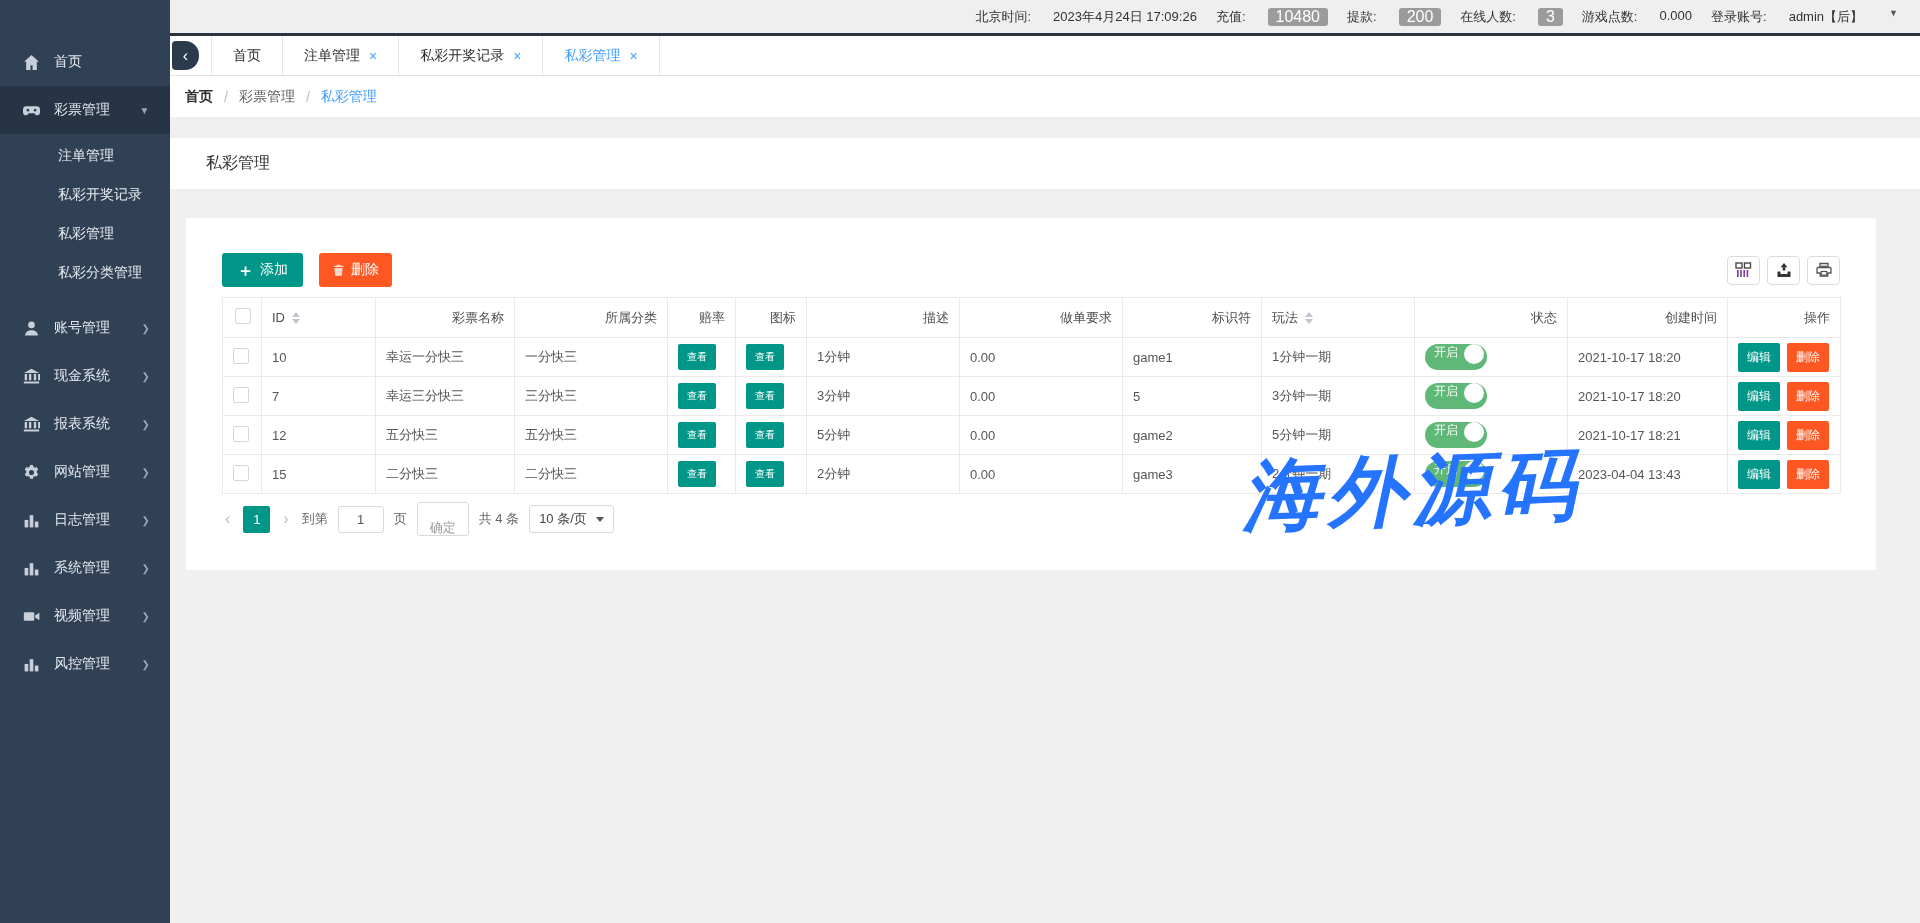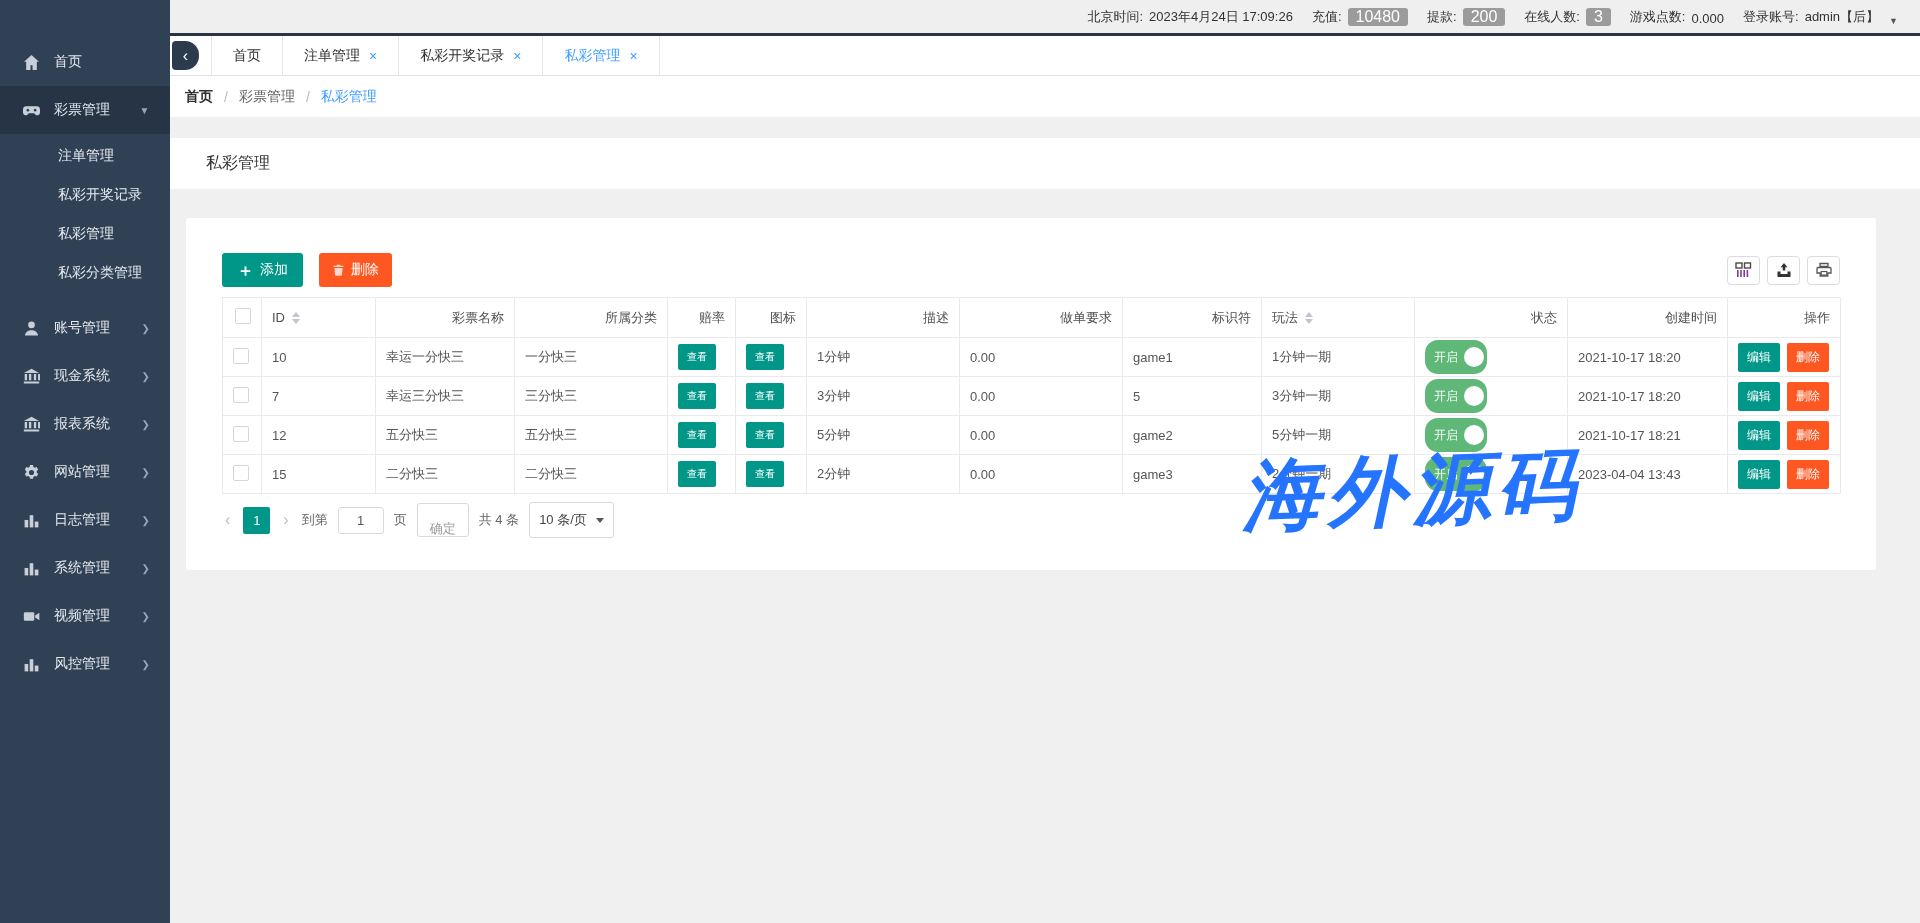--- a/index.html
+++ b/index.html
@@ -19,21 +19,21 @@
   .mi-icon svg { width:17px; height:17px; fill:#c8cfd9; }
   .mi-label { flex:1; }
   .mi-arrow { font-size:11px; color:#9aa5b3; transform:scale(.9); }
   .submenu { padding:2px 0 12px 0; }
   .submenu-item { height:39px; line-height:39px; padding-left:58px; font-size:14px; color:#e6eaef; cursor:pointer; }
 
   
   .main { flex:1; display:flex; flex-direction:column; min-width:0; }
 
   .topbar { height:33px; background:#efefef; display:flex; align-items:center; justify-content:flex-end; gap:19px; padding-right:22px; font-size:13px; color:#333; flex-shrink:0; }
-  .tb-group { display:flex; align-items:flex-end; gap:6px; }
+  .tb-group { display:flex; align-items:flex-start; gap:22px; }
   .badge { background:#9b9b9b; color:#fff; border-radius:3px; padding:2px 8px; font-size:16px; line-height:14px; }
   .caret-down-glyph { font-size:9px; color:#555; margin-left:4px; }
 
   .tabbar { height:43px; background:#fff; border-top:3px solid #2b3542; border-bottom:1px solid #e2e2e2; display:flex; align-items:stretch; flex-shrink:0; }
   .collapse-btn { align-self:center; width:27px; height:29px; margin:0 12px 0 2px; background:#2b3a4d; border-radius:4px 14px 14px 4px; color:#fff; display:flex; align-items:center; justify-content:center; font-size:16px; cursor:pointer; }
   .tab { display:flex; align-items:center; gap:9px; padding:0 21px; font-size:14px; color:#303133; border-right:1px solid #e6e6e6; cursor:pointer; background:#fff; }
   .tab.first { border-left:1px solid #e6e6e6; }
   .tab .close-x { color:#409eff; font-size:14px; line-height:1; }
   .tab.active { color:#409eff; }
 
@@ -62,29 +62,29 @@
   .grid tbody td { height:39px; }
   .th-inner { display:flex; align-items:center; gap:7px; }
   .cb { width:16px; height:16px; border:1px solid #d4d7de; border-radius:2px; background:#fff; display:inline-block; cursor:pointer; }
   .cell-center { text-align:center; }
   .sort { display:inline-flex; flex-direction:column; gap:2px; cursor:pointer; }
   .sort .up { width:0; height:0; border-left:4px solid transparent; border-right:4px solid transparent; border-bottom:5px solid #c0c4cc; }
   .sort .dn { width:0; height:0; border-left:4px solid transparent; border-right:4px solid transparent; border-top:5px solid #c0c4cc; }
   .btn-view { background:#009688; color:#fff; font-size:10px; padding:6px 9px; border-radius:2px; }
   .btn-edit { background:#009688; color:#fff; font-size:12px; padding:6px 9px; border-radius:2px; }
   .btn-row-del { background:#ff5722; color:#fff; font-size:12px; padding:6px 9px; border-radius:2px; margin-left:7px; }
-  .toggle { width:62px; height:34px; background:#5FB878; border-radius:13px; display:inline-flex; align-items:center; justify-content:space-between; padding:0 3px 0 9px; color:#fff; font-size:12px; cursor:pointer; }
+  .toggle { width:62px; height:26px; background:#5FB878; border-radius:13px; display:inline-flex; justify-content:space-between; padding:0 3px 0 9px; color:#fff; font-size:12px; cursor:pointer; }
   .knob { width:20px; height:20px; background:#fff; border-radius:50%; }
 
   .pager { display:flex; align-items:center; gap:10px; margin-top:8px; font-size:13px; color:#666; }
   .pg-arrow { color:#bdbdbd; font-size:16px; padding:0 3px; cursor:pointer; }
   .pg-num { width:27px; height:27px; background:#009688; color:#fff; display:flex; align-items:center; justify-content:center; border-radius:2px; cursor:pointer; }
   .pg-input { width:46px; height:27px; border:1px solid #d9d9d9; border-radius:3px; text-align:center; font-size:13px; color:#555; font-family:inherit; }
   .pg-btn { height:28px; padding:16px 12px; border:1px solid #d9d9d9; border-radius:3px; background:#fff; color:#999; font-size:13px; cursor:pointer; font-family:inherit; }
-  .pg-select { height:36px; border:1px solid #d9d9d9; border-radius:3px; display:inline-flex; align-items:center; gap:9px; padding:0 9px; cursor:pointer; color:#444; }
+  .pg-select { height:28px; border:1px solid #d9d9d9; border-radius:3px; display:inline-flex; align-items:center; gap:9px; padding:0 9px; cursor:pointer; color:#444; }
   .pg-select .sel-caret { width:0; height:0; border-left:4px solid transparent; border-right:4px solid transparent; border-top:5px solid #555; }
 
   .watermark { position:absolute; left:1072px; top:322px; z-index:60; pointer-events:none;
     font-family:"DejaVu Serif",serif; font-style:italic; font-weight:bold;
     font-size:78px; letter-spacing:7px; color:#2574ff; transform:rotate(-2deg); white-space:nowrap; }
 </style>
 </head>
 <body>
 
 <div class="app">

